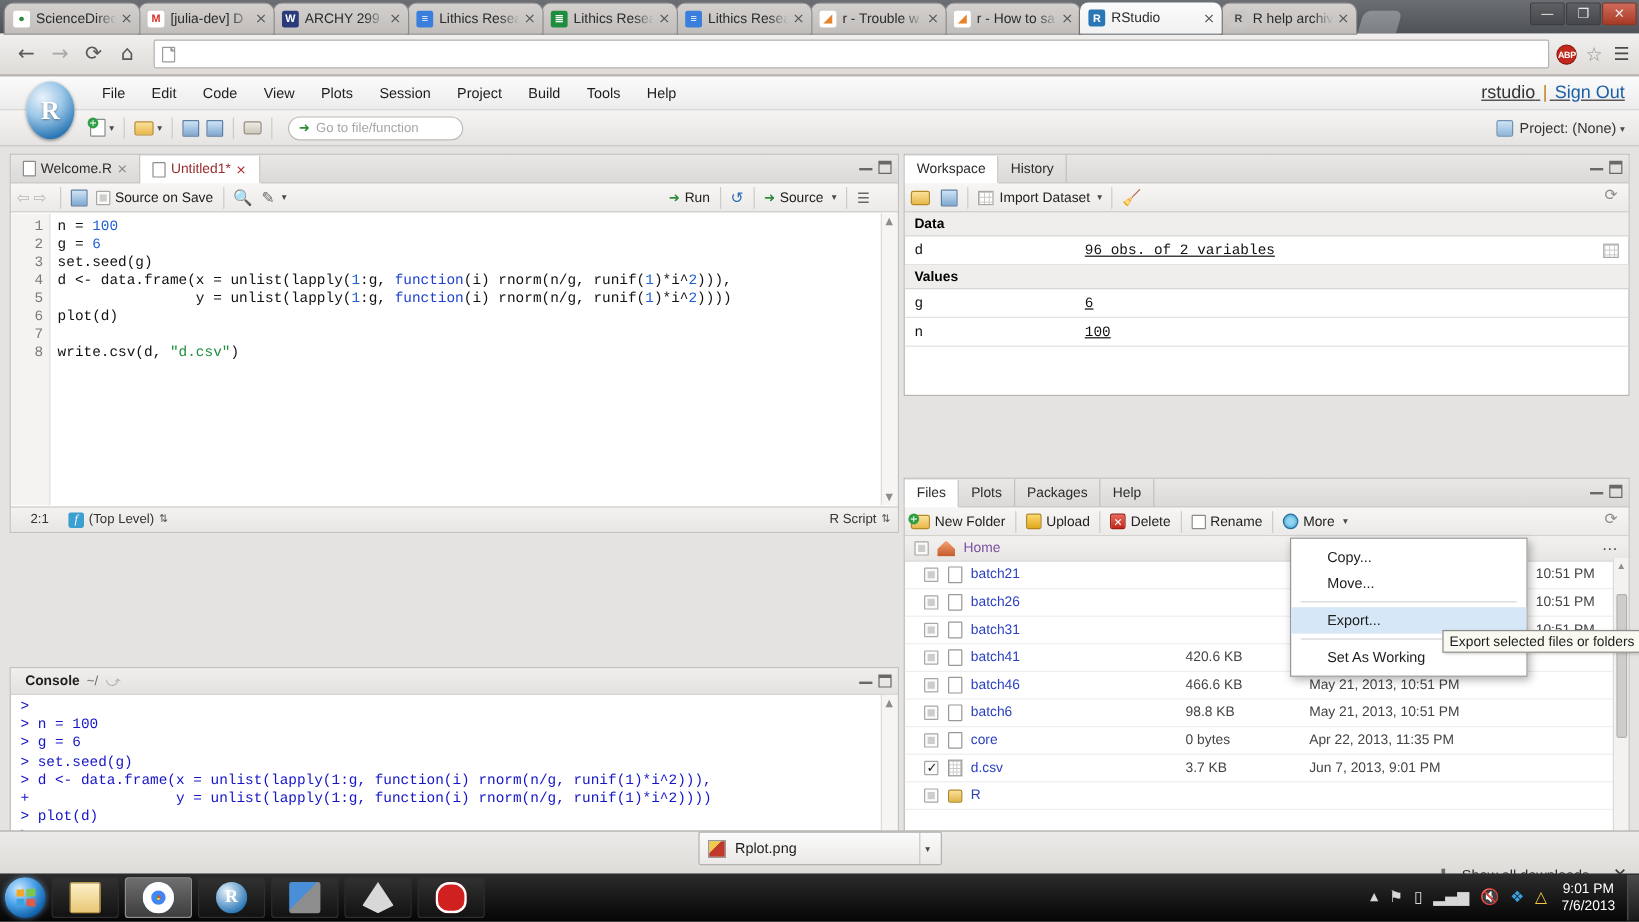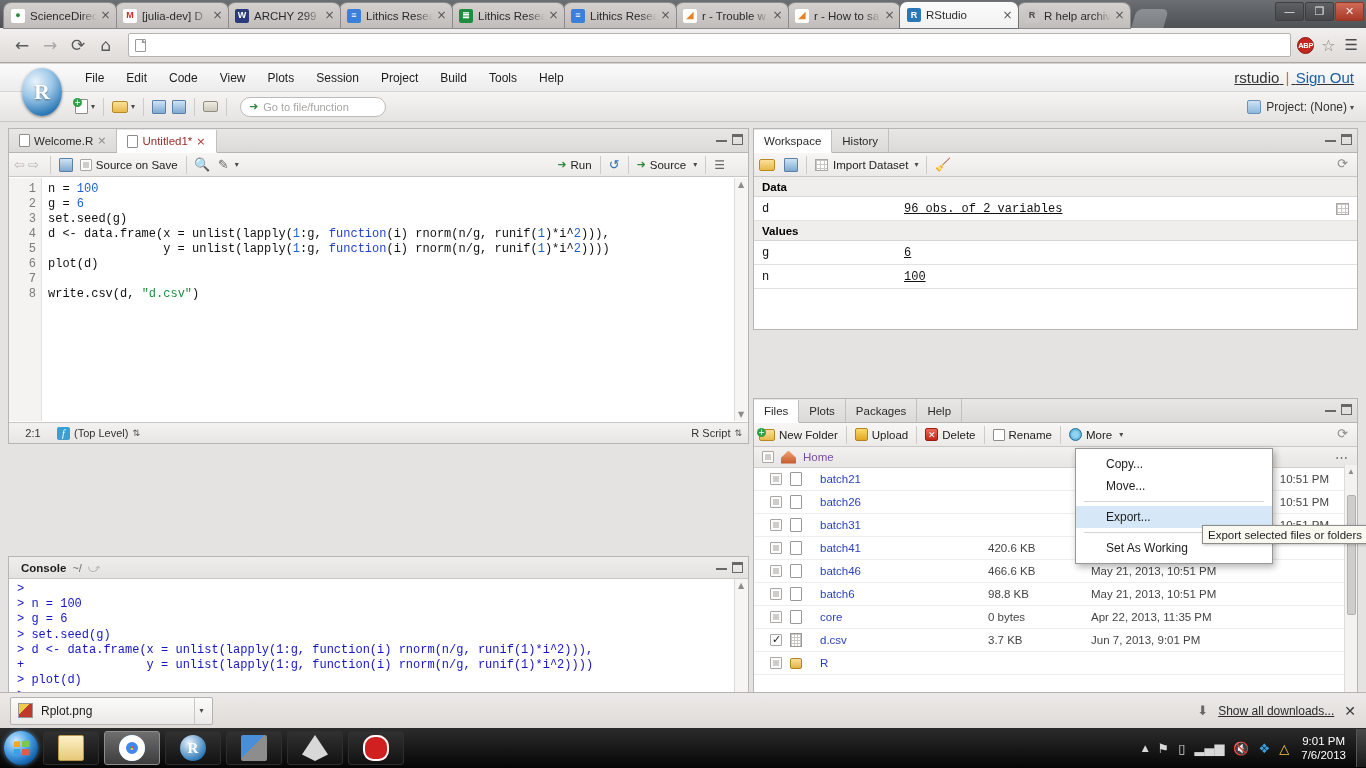--- a/index.html
+++ b/index.html
@@ -267,21 +267,21 @@
     content:"\2713"; position:absolute; left:1px; top:-2px; font-size:11px; color:#1d1d1d;
     font-family:"DejaVu Sans",sans-serif;
   }
   .chk.tri:after {
     content:""; position:absolute; left:2px; top:2px; width:6px; height:6px; background:#cfcdcb;
   }
   .frow {
     display:flex; align-items:center; height:23px; padding-left:16px; gap:8px;
     font-size:11.5px; border-bottom:1px solid #f0eeec;
   }
-  .frow .nm { flex:0 0 190px; color:#2a3fc0; display:flex; align-items:center; gap:18px; }
+  .frow .nm { flex:0 0 190px; color:#2a3fc0; display:flex; align-items:center; gap:7px; }
   .frow .sz { flex:0 0 95px; color:#444; }
   .frow .dt { flex:1 1 auto; color:#444; }
   .ficon { width:12px; height:14px; flex:0 0 12px; }
   .ficon.file { background:#fff; border:1px solid #9a9896; border-radius:1px; }
   .ficon.csv { background:#fff; border:1px solid #9a9896;
     background-image:linear-gradient(#c9c7c5 1px,transparent 1px),
                      linear-gradient(90deg,#c9c7c5 1px,transparent 1px);
     background-size:3px 3px; }
   .ficon.folder { height:11px; background:linear-gradient(#fbe09a,#e2b448); border:1px solid #b08520; border-radius:2px; }
   #filelist-scroll {
@@ -305,21 +305,21 @@
     position:absolute; left:1202px; top:461px; height:19px;
     background:#f9f9f2; border:1px solid #8e8c8a; box-shadow:1px 1px 3px rgba(0,0,0,.25);
     font-size:11.5px; color:#1d1d1d; display:flex; align-items:center; padding:0 5px;
     z-index:70; white-space:nowrap;
   }
 
   
   #dlbar {
     position:absolute; left:0; top:692px; width:1366px; height:36px;
     background:linear-gradient(#eceae8,#dedbd8); border-top:1px solid #b5b2af;
-    display:flex; align-items:center; padding:0 10px;
+    display:flex; align-items:center; padding:0 10px;flex-direction:column;
   }
   #dlitem {
     width:203px; height:28px; background:linear-gradient(#fbfbfb,#ebe9e7);
     border:1px solid #b5b2af; border-radius:2px; display:flex; align-items:center;
     padding:0 4px 0 7px;
   }
   #dlitem .thumb { width:15px; height:15px; border:1px solid #9a9896;
     background:linear-gradient(135deg,#f2c94c 0 40%, #c0392b 40% 100%); margin-right:8px; }
   #dlitem .nm { flex:1 1 auto; font-size:12px; color:#1d1d1d; }
   #dlitem .dd { width:14px; border-left:1px solid #c9c7c5; height:26px;

